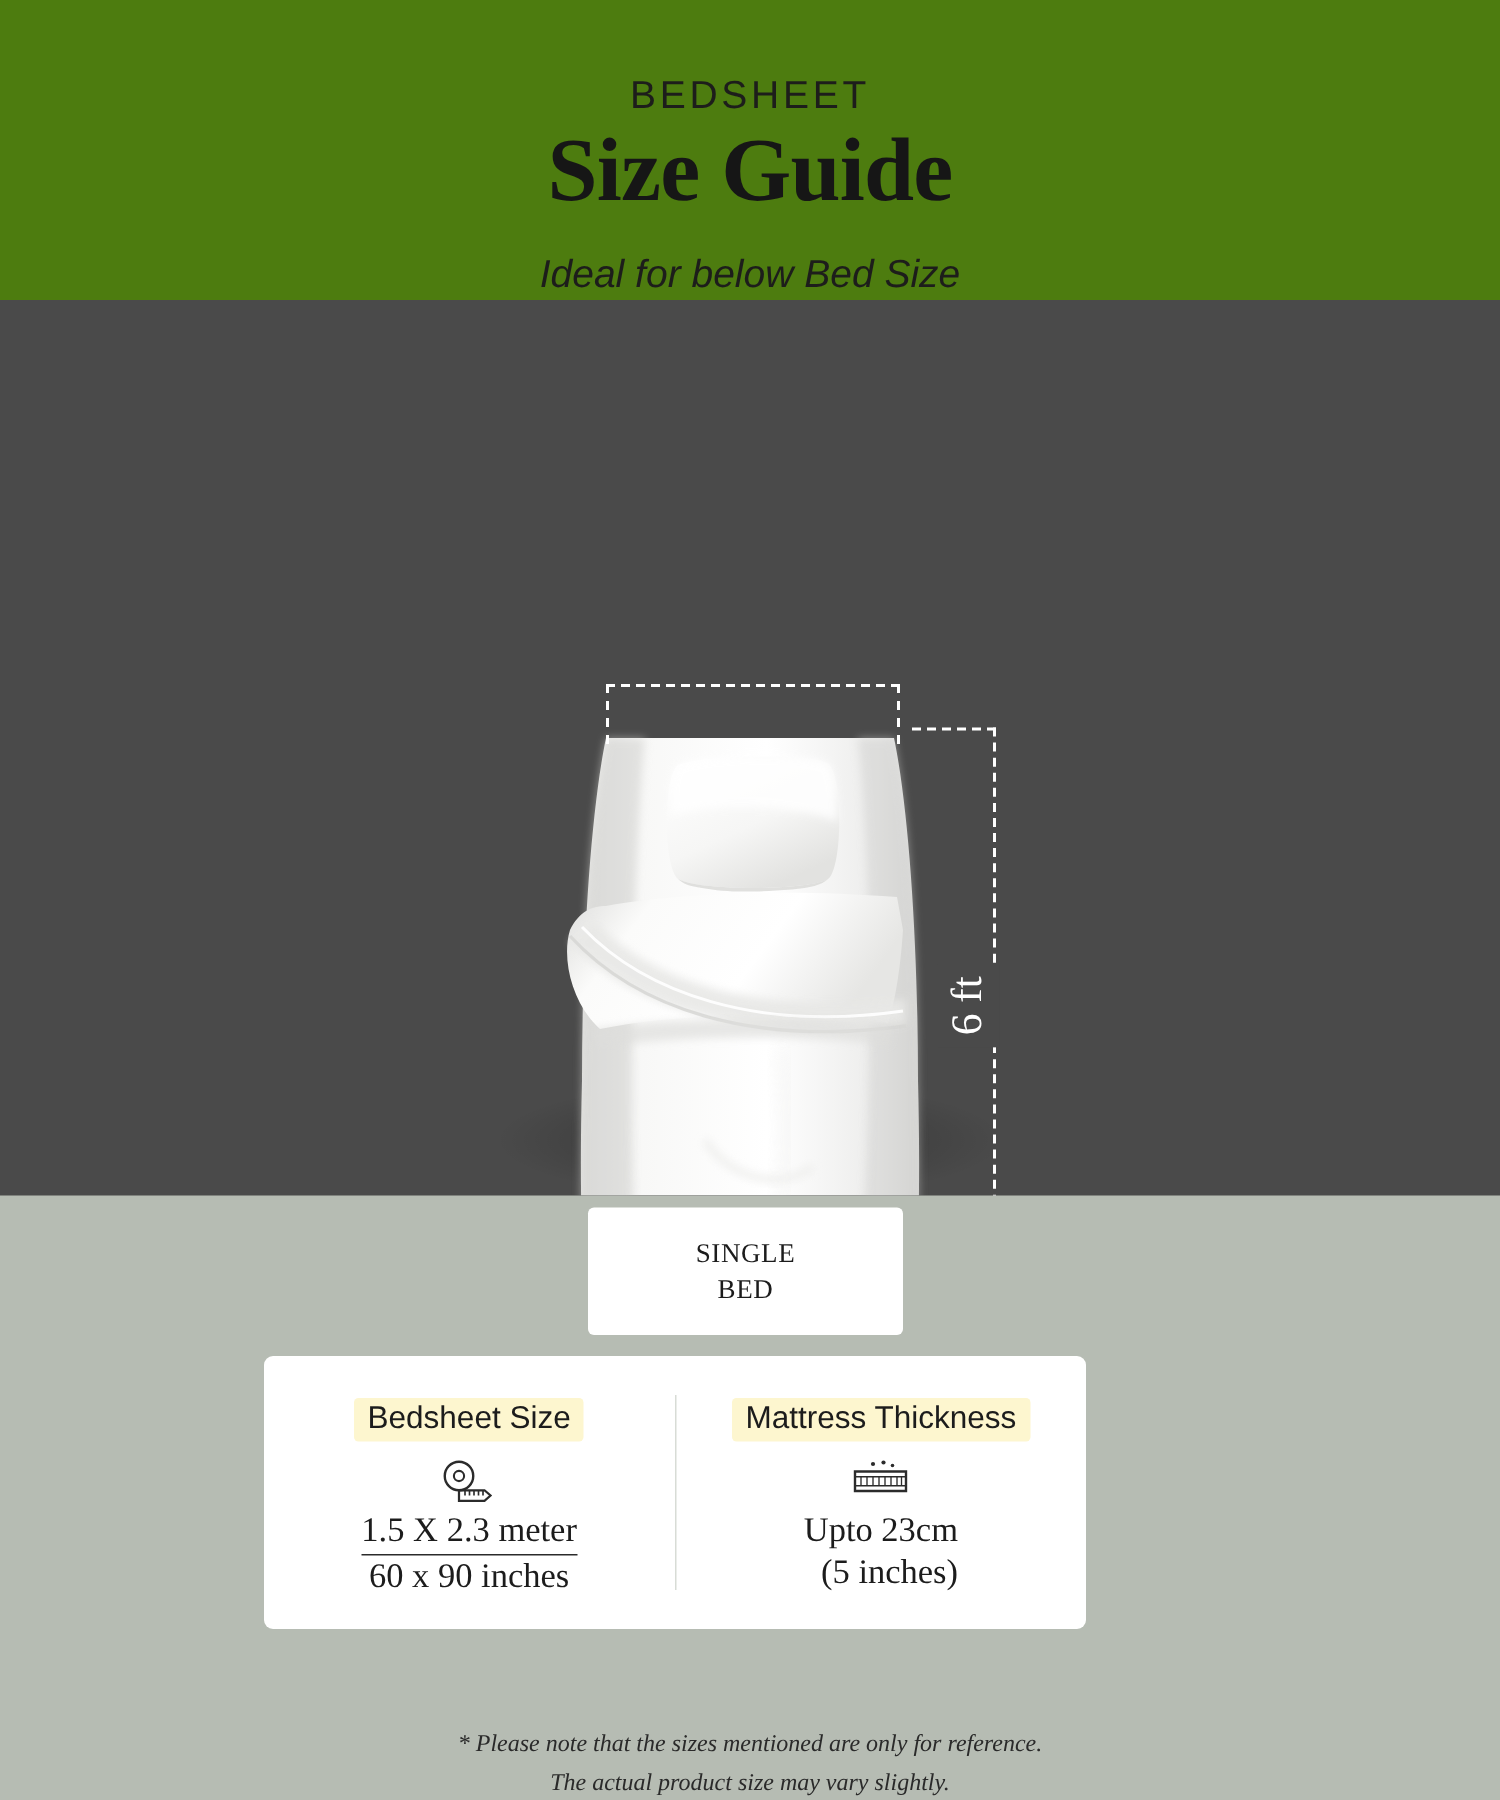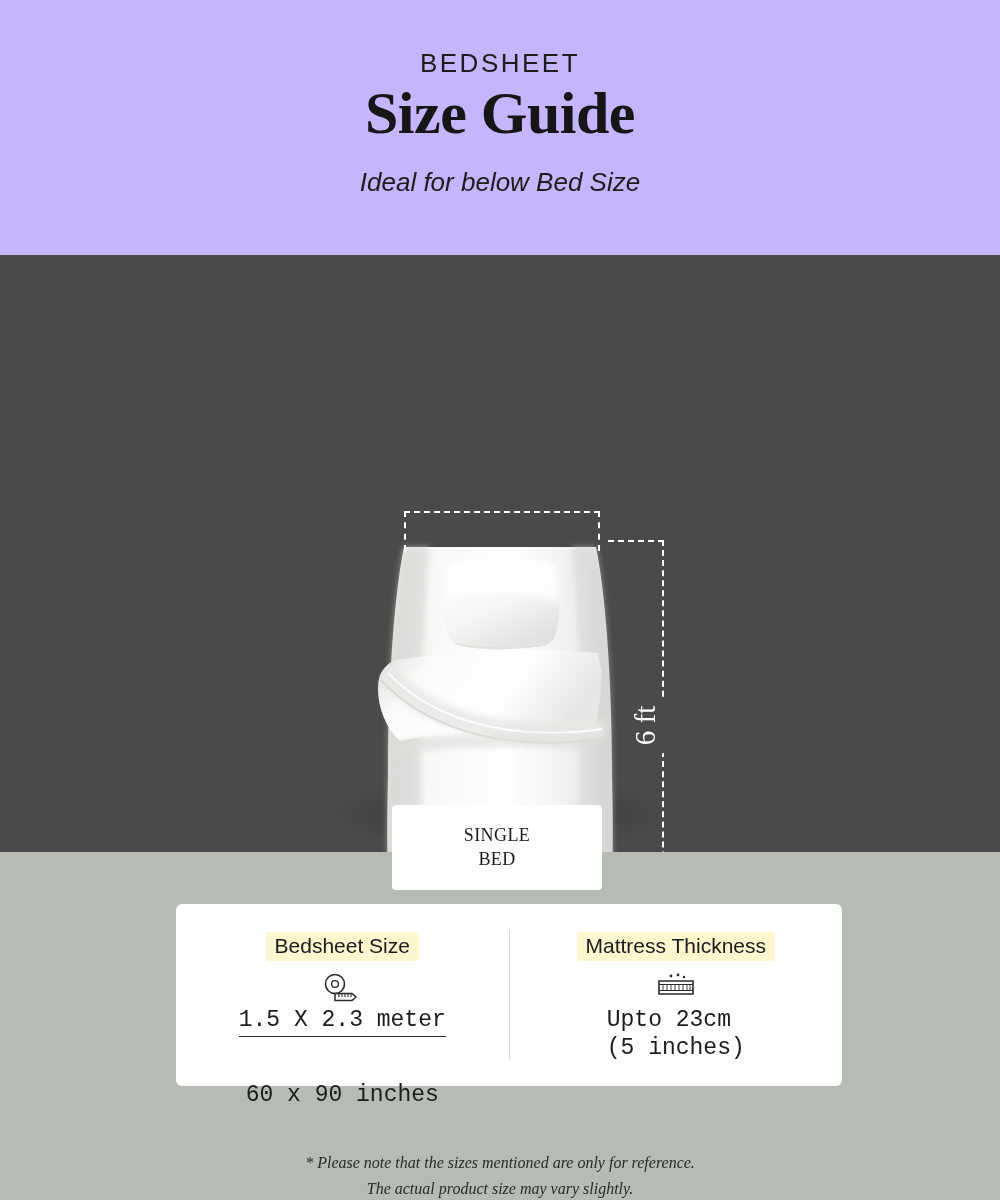--- a/index.html
+++ b/index.html
@@ -9,22 +9,22 @@
     height: 1200px;
     background: #b6bcb3;
     font-family: "Liberation Sans", sans-serif;
     overflow: hidden;
     position: relative;
   }
 
   
   .header {
     width: 1000px;
-    height: 255px;
-    background: #c4b5fd;
+    height: 200px;
+    background: #4d7c0f;
     position: relative;
     text-align: center;
   }
   .kicker {
     font-family: "Liberation Sans", sans-serif;
     font-size: 26px;
     letter-spacing: 2.5px;
     color: #1d1d1b;
     padding-top: 50px;
     line-height: 1;
@@ -129,21 +129,21 @@
     color: #1c1c1c;
     line-height: 1.28;
     letter-spacing: 0.4px;
   }
 
   
   .spec-card {
     position: absolute;
     left: 176px;
     top: 904px;
-    width: 666px;
+    width: 548px;
     height: 182px;
     background: #ffffff;
     border-radius: 6px;
     display: flex;
   }
   .spec-col {
     flex: 1;
     display: flex;
     flex-direction: column;
     align-items: center;
@@ -159,26 +159,25 @@
     font-family: "Liberation Sans", sans-serif;
     font-size: 21px;
     color: #1c1c1c;
     background: #fdf6cf;
     padding: 2px 9px 3px;
     border-radius: 3px;
     white-space: nowrap;
   }
   .spec-icon { margin: 9px 0 4px; height: 32px; display:flex; align-items:center; }
   .spec-val {
-    font-family: Liberation Mono, monospace;
+    font-family: Liberation Serif, serif;
     font-size: 23px;
     color: #1c1c1c;
-    text-align: left;
+    text-align: right;
     line-height: 1.22;
-    gap: 44px;
   }
   .spec-val .line1 { display: block; }
   .spec-val .line2 { display: block; }
   .underlined .line1 {
     border-bottom: 1px solid #2b2b2b;
     padding-bottom: 2px;
     display: inline-block;
   }
   .spec-val.underlined { display: flex; flex-direction: column; align-items: center; }
 

